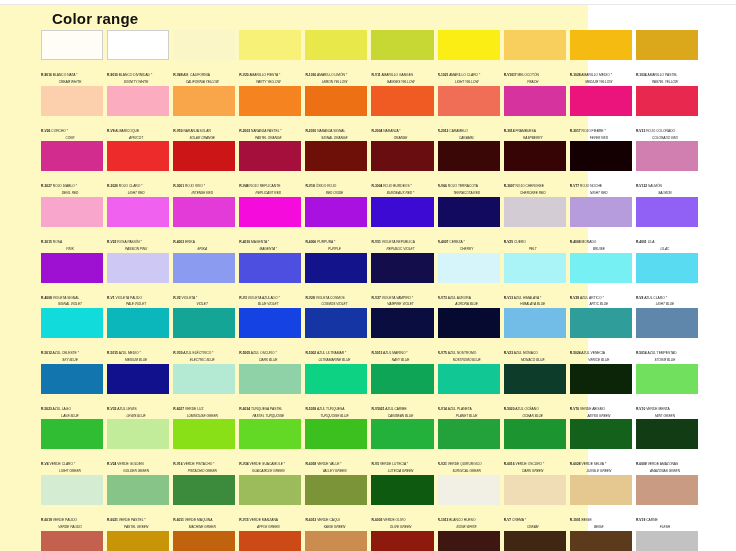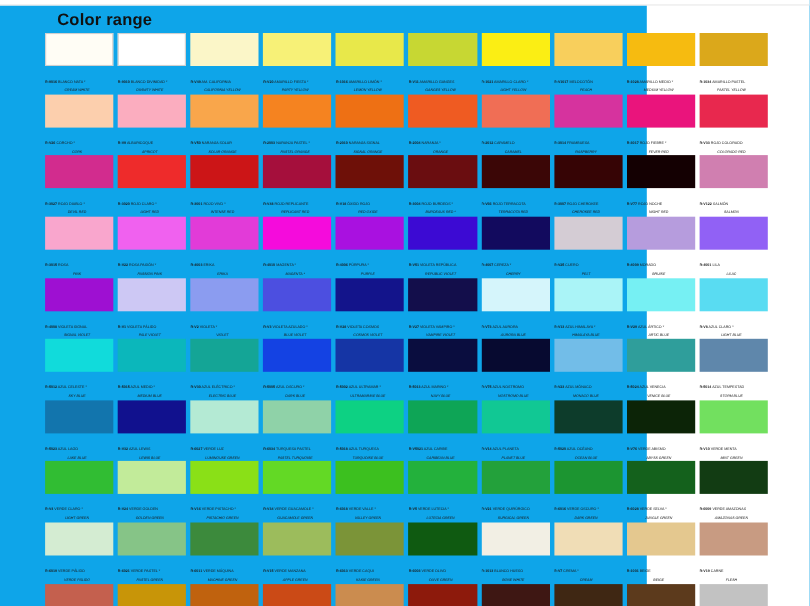--- a/index.html
+++ b/index.html
@@ -4,21 +4,21 @@
 <style>
   html,body{margin:0;padding:0;}
   body{
     width:736px;height:551px;overflow:hidden;
     background:#ffffff;
     font-family:"Liberation Sans", sans-serif;
     -webkit-font-smoothing:antialiased;
   }
   .page{
     position:relative;width:588px;height:551px;
-    background:#0ea5e9;
+    background:#fef9c3;
     box-sizing:border-box;
   }
   .top-edge{
     position:absolute;left:0;top:0;width:736px;height:4px;
     background:#ffffff;border-bottom:1px solid #e8e8e8;
   }
   .page-title{
     position:absolute;left:52px;top:10px;
     font-size:15px;font-weight:bold;color:#111111;
     letter-spacing:.2px;

